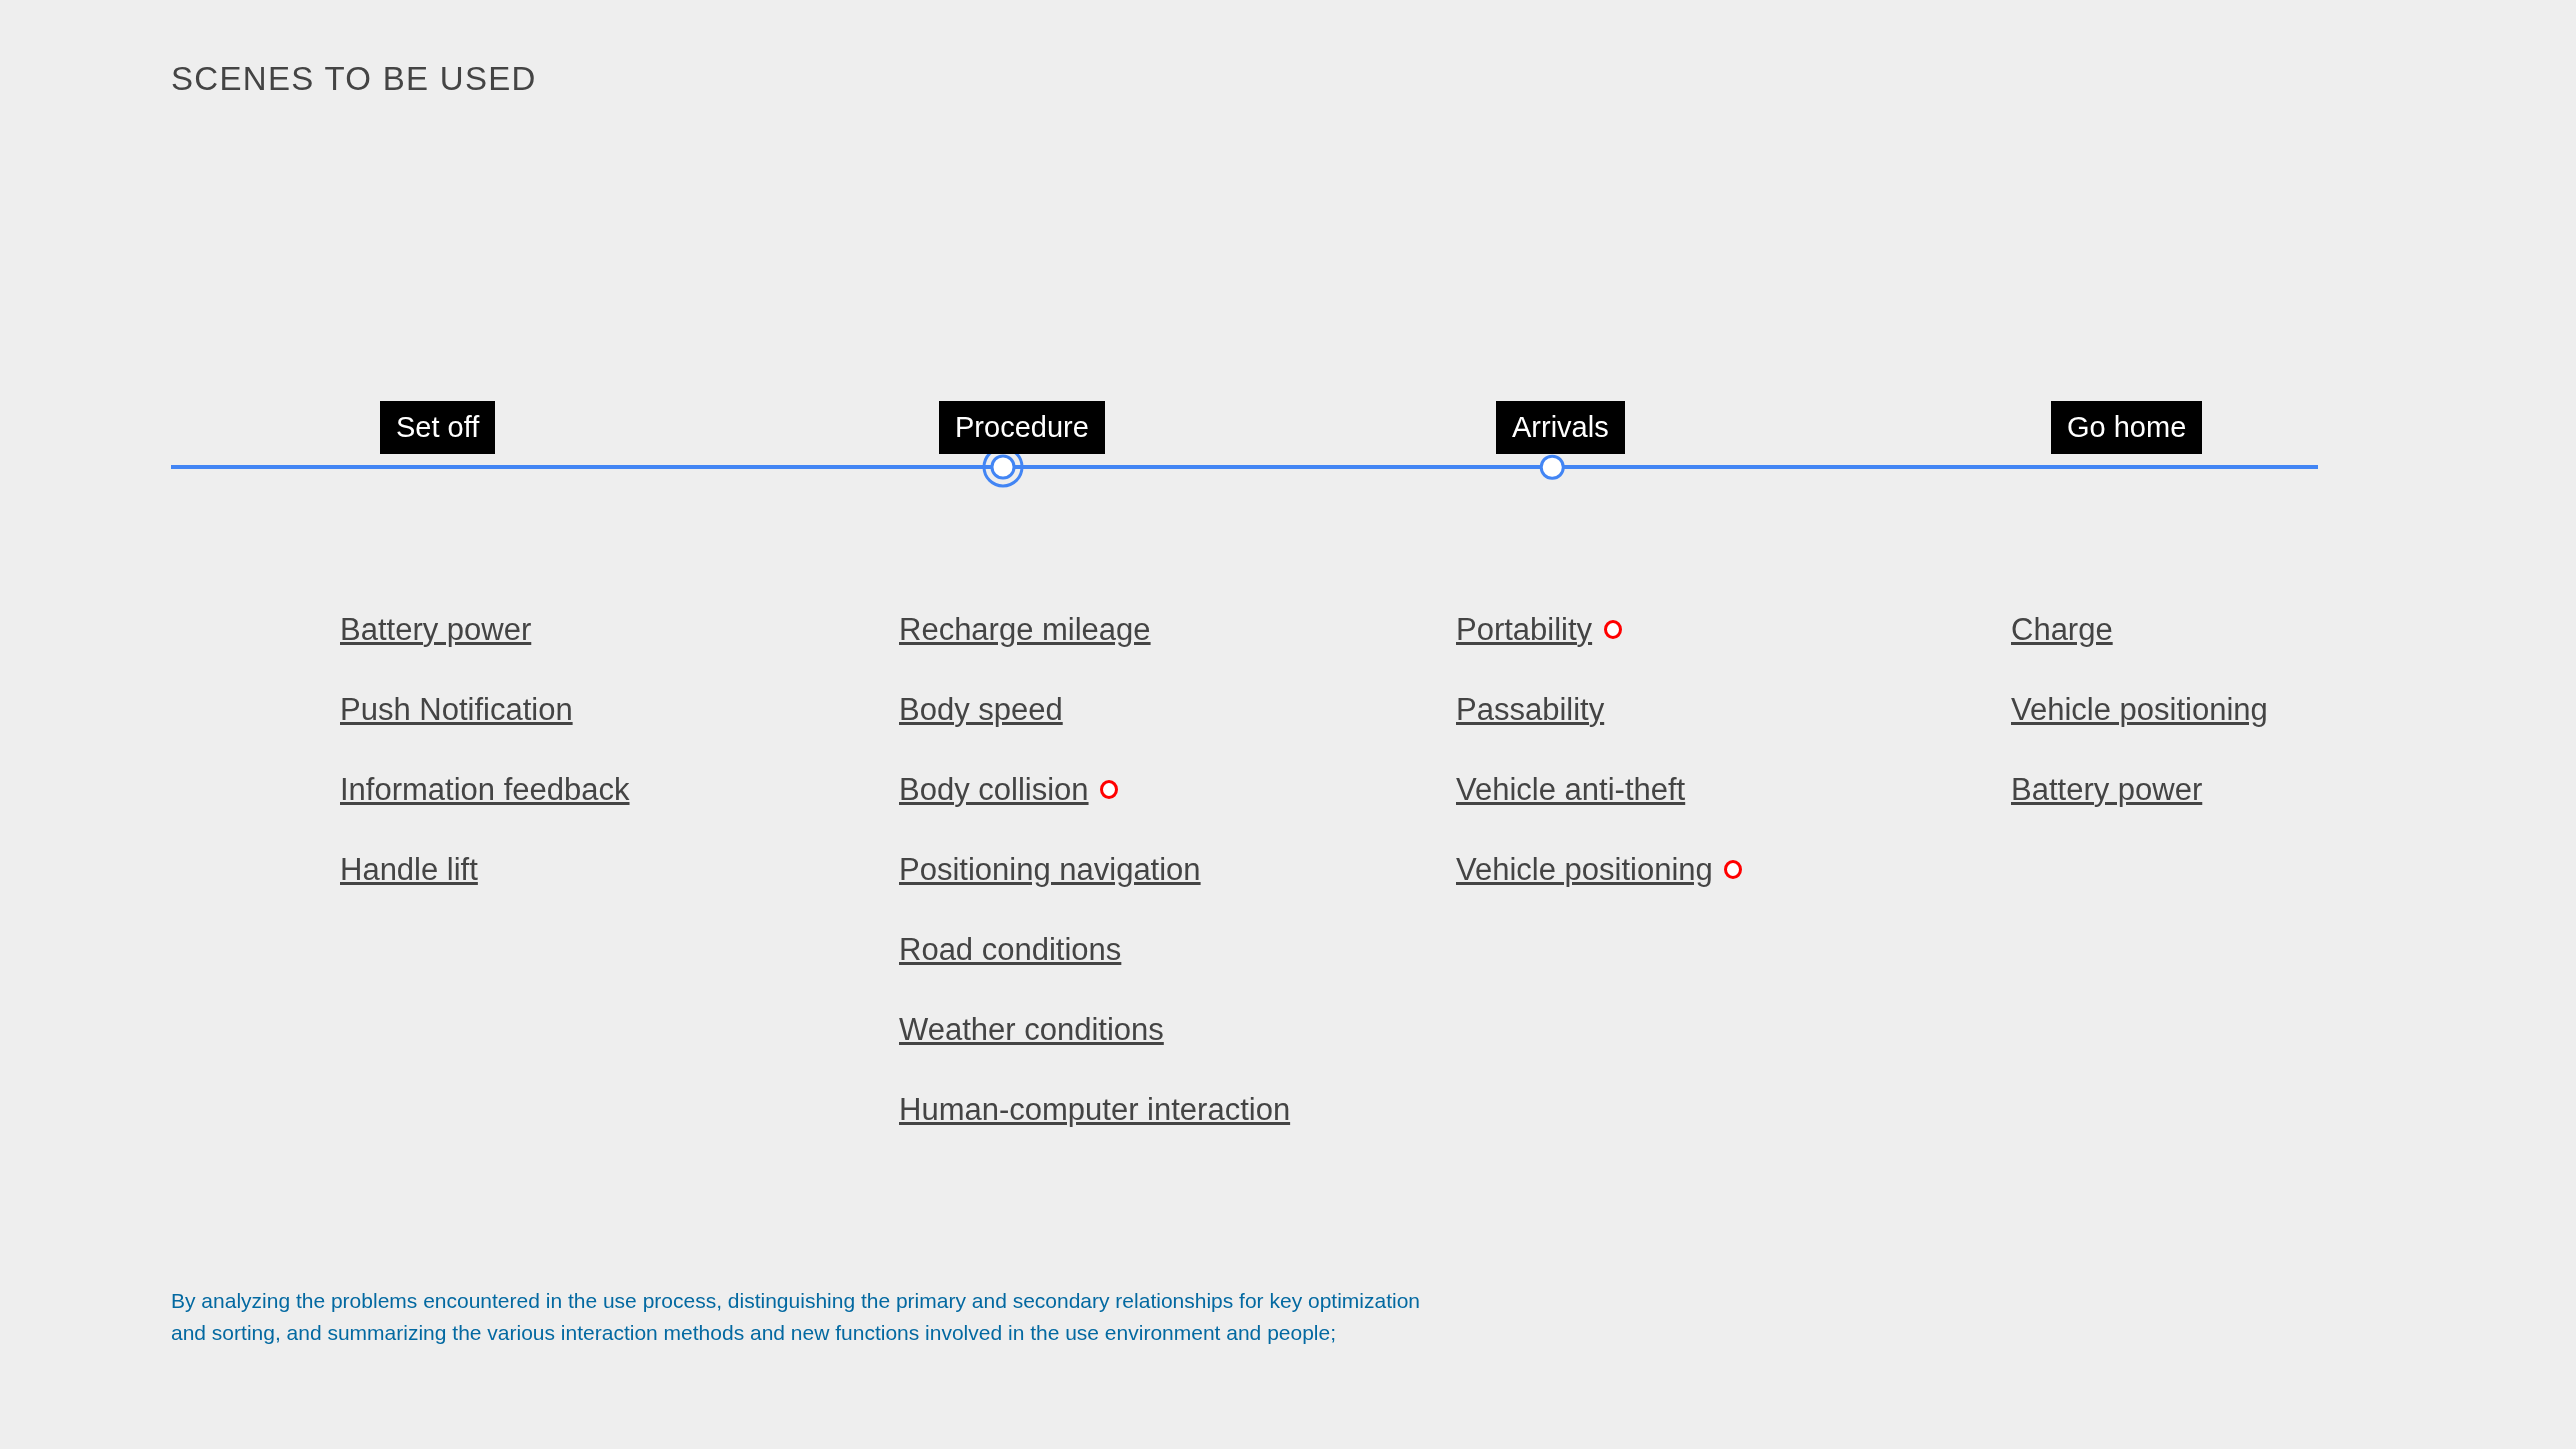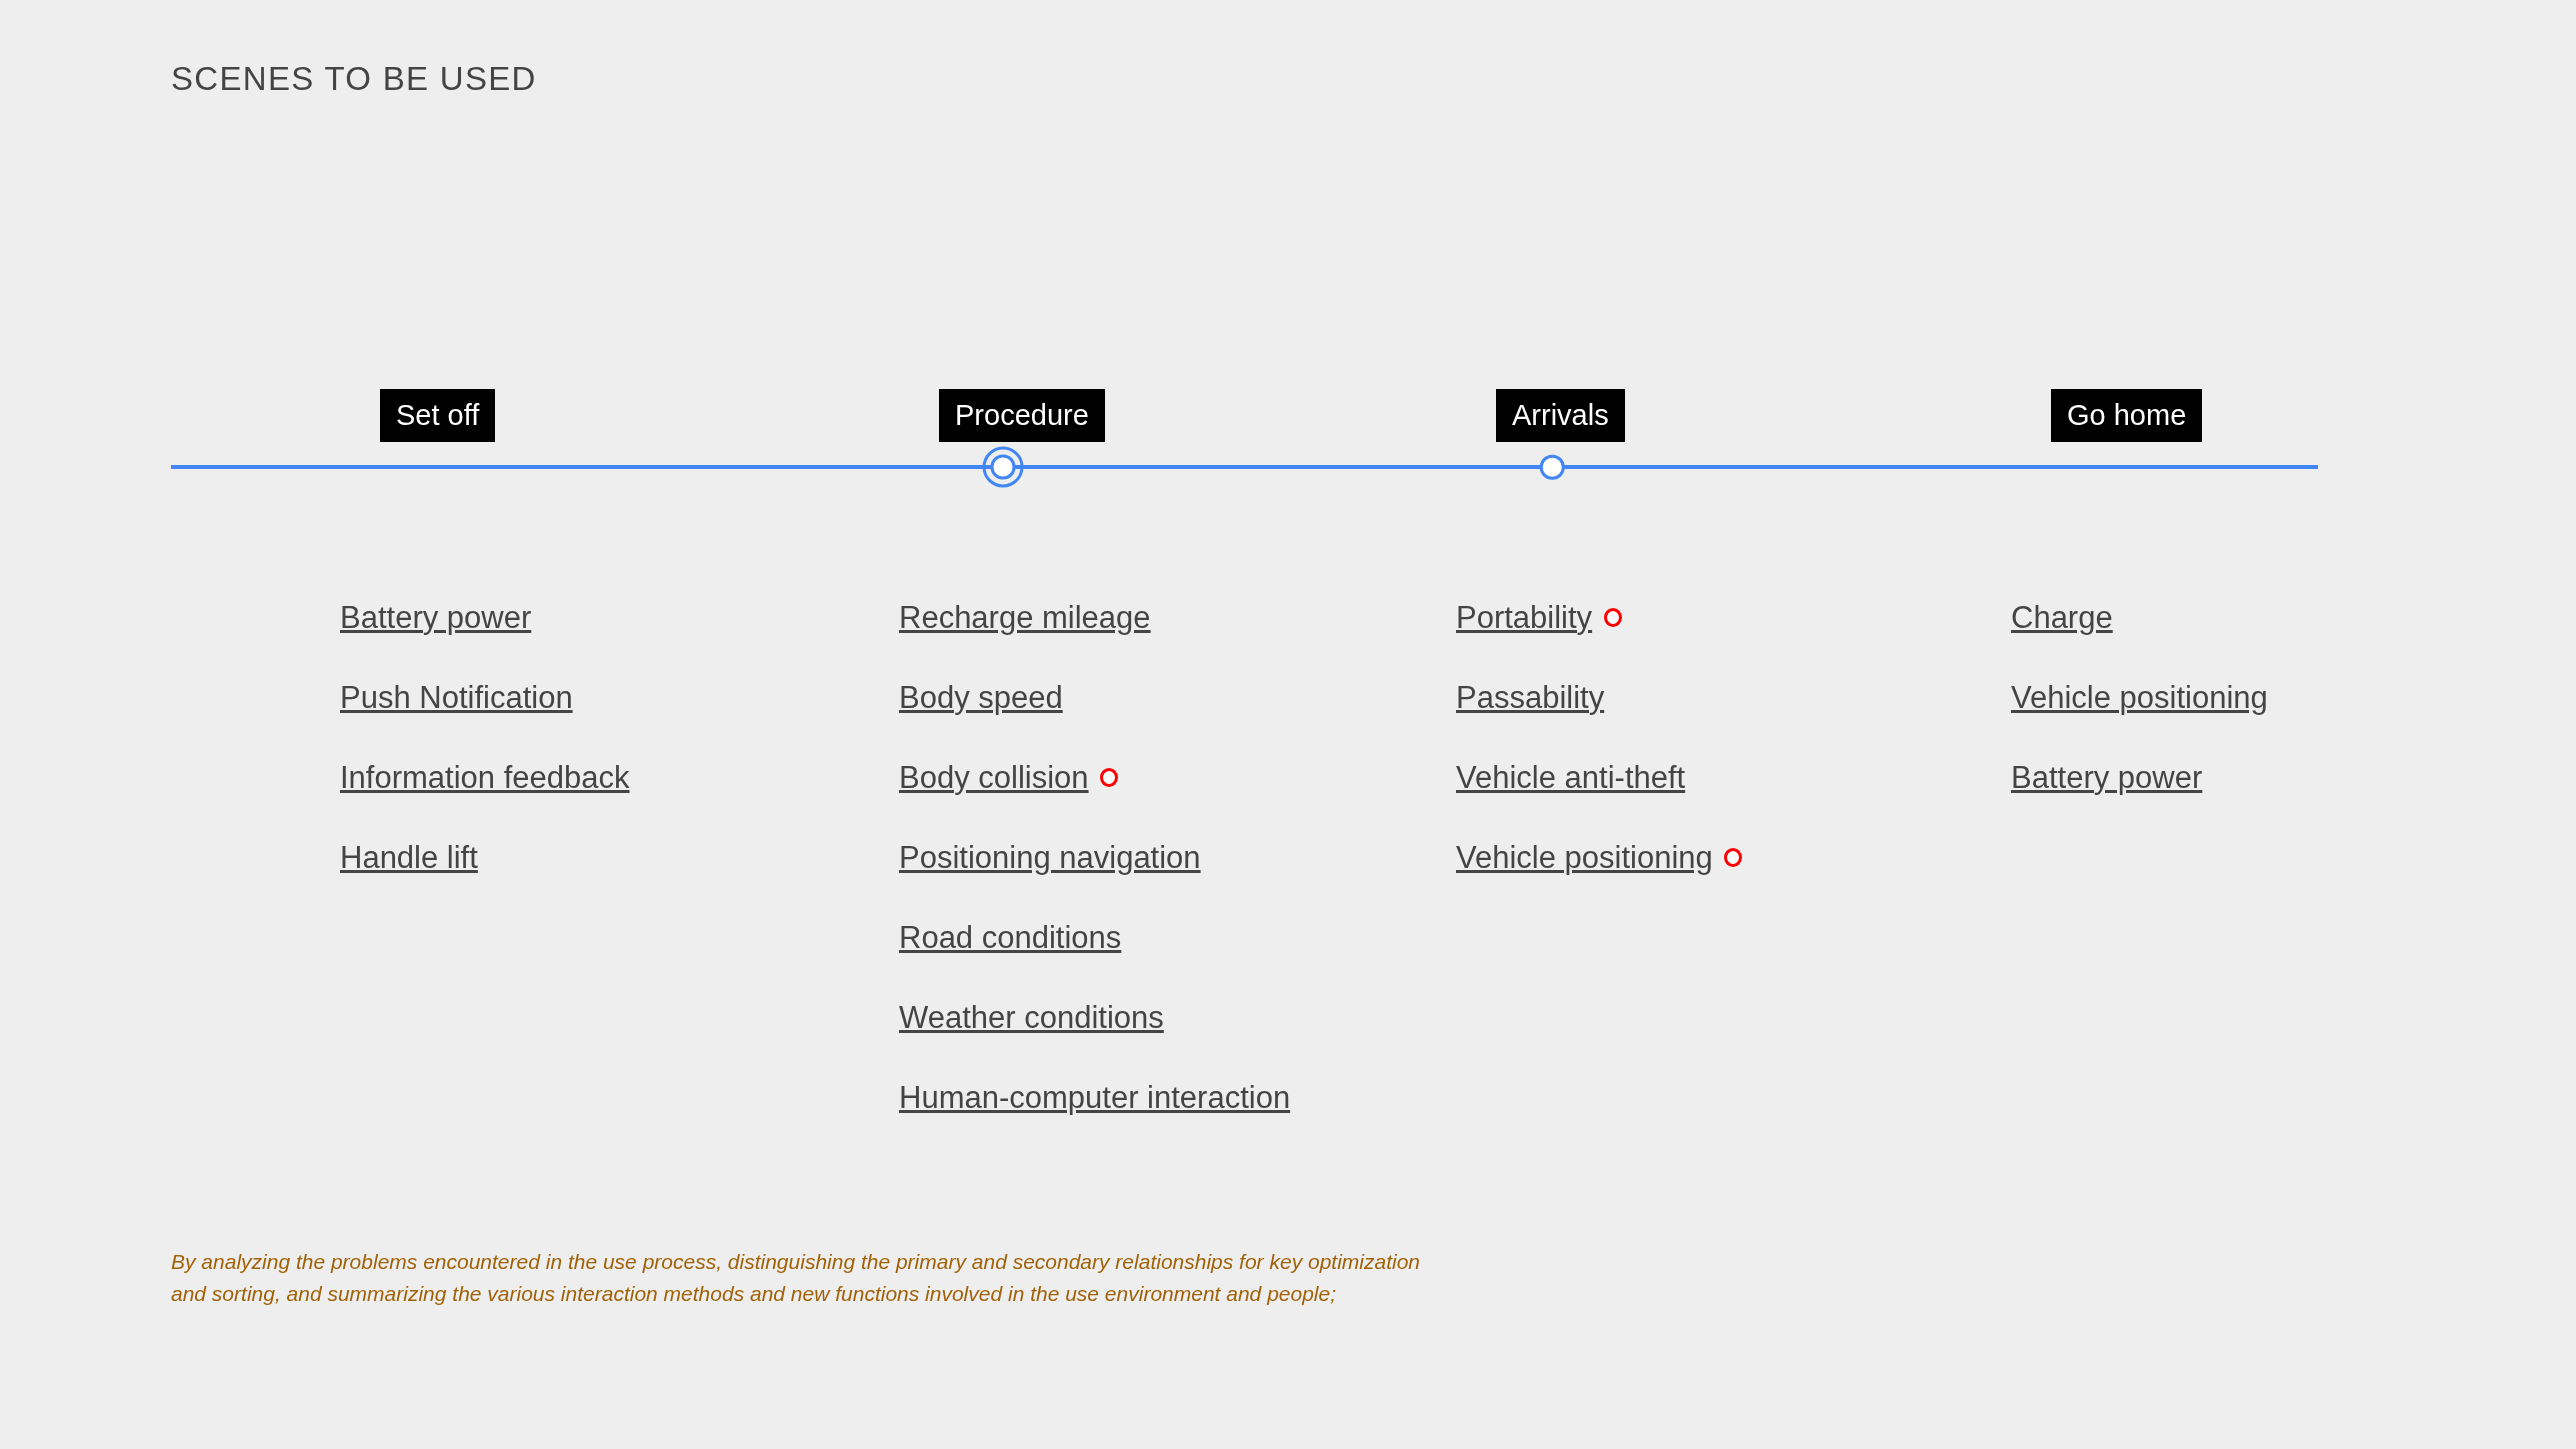--- a/index.html
+++ b/index.html
@@ -64,21 +64,21 @@
     height: 24.5px;
     border-radius: 50%;
     border: 3.2px solid #4285f4;
     background: #ffffff;
     box-sizing: border-box;
   }
 
   
   .stage-col {
     position: absolute;
-    top: 389px;
+    top: 401px;
     padding-left: 40px;
   }
 
   .stage-label {
     display: inline-block;
     background: #000000;
     color: #ffffff;
     font-size: 29px;
     line-height: 1;
     padding: 11.7px 16px 12.8px 16px;
@@ -114,26 +114,25 @@
     background: #ffffff;
     box-sizing: border-box;
     margin-left: 11.7px;
     flex: 0 0 auto;
   }
 
   
   #footer-note {
     position: absolute;
     left: 171px;
-    top: 1246px;
+    top: 1285px;
     width: 1280px;
     font-size: 21px;
     line-height: 1.52;
-    color: #a16207;
-    font-style: italic;
+    color: #0369a1;
   }
 </style>
 </head>
 <body>
 
 <div id="page-title">SCENES TO BE USED</div>
 
 <div id="timeline"></div>
 
 <div class="tl-node double" style="left:1003px">

